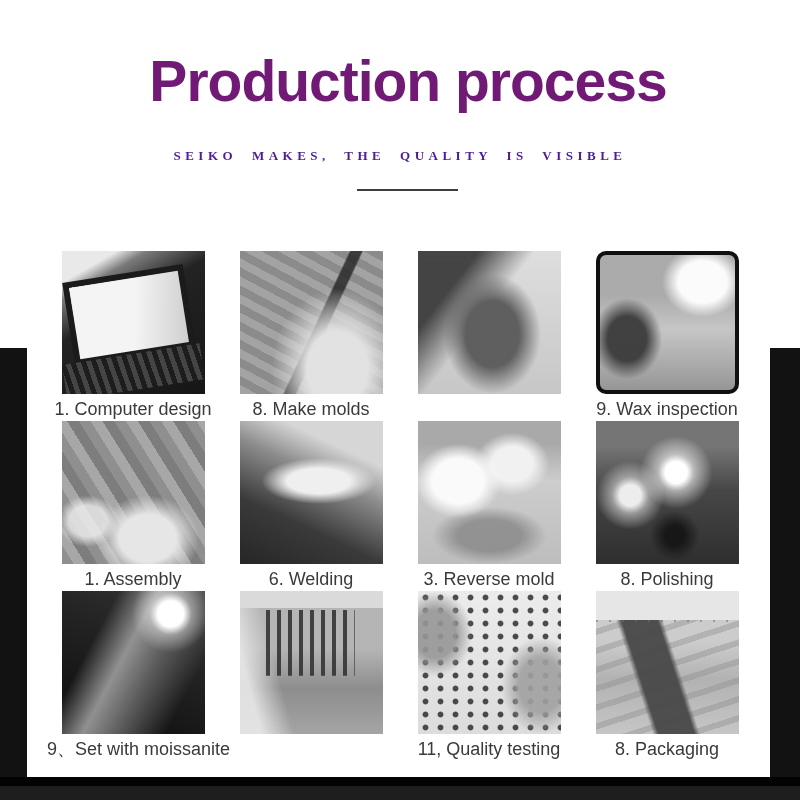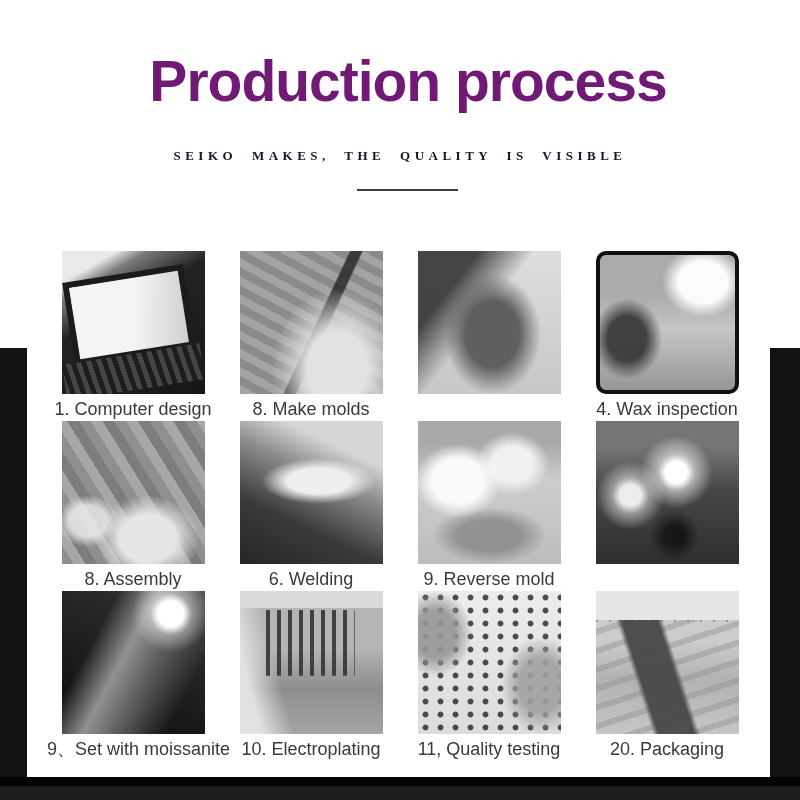--- a/index.html
+++ b/index.html
@@ -15,21 +15,21 @@
     background:linear-gradient(180deg,#030303 0 40%,#1e1e1e 40%);}
 
   .title{
     position:absolute;top:42px;left:0;width:100%;margin:8px;
     text-align:center;color:#701a75;
     font:700 57px/1.1 "Liberation Sans","DejaVu Sans",sans-serif;
     letter-spacing:-1px;
   }
   .subtitle{
     position:absolute;top:149px;left:0;width:100%;
-    text-align:center;color:#0f172a;
+    text-align:center;color:#4c1d95;
     font:700 13px/1 "Liberation Serif","DejaVu Serif",serif;
     letter-spacing:4.5px;word-spacing:7px;
   }
   .divider{position:absolute;top:189px;left:357px;width:101px;height:2px;background:#3d3d3d;}
 
   .grid{
     position:absolute;top:248px;left:44px;width:712px;
     display:grid;grid-template-columns:repeat(4,178px);
   }
   .cell{margin:3px;height:164px;text-align:center;}
@@ -137,56 +137,56 @@
       <div class="photo p2"></div>
       <figcaption class="caption">8. Make molds</figcaption>
     </figure>
 
     <figure class="cell">
       <div class="photo p3"></div>
     </figure>
 
     <figure class="cell">
       <div class="photo p4"></div>
-      <figcaption class="caption">4. Wax inspection</figcaption>
+      <figcaption class="caption">9. Wax inspection</figcaption>
     </figure>
 
     <figure class="cell">
       <div class="photo p5"></div>
-      <figcaption class="caption">8. Assembly</figcaption>
+      <figcaption class="caption">1. Assembly</figcaption>
     </figure>
 
     <figure class="cell">
       <div class="photo p6"></div>
       <figcaption class="caption">6. Welding</figcaption>
     </figure>
 
     <figure class="cell">
       <div class="photo p7"></div>
-      <figcaption class="caption">9. Reverse mold</figcaption>
+      <figcaption class="caption">3. Reverse mold</figcaption>
     </figure>
 
     <figure class="cell">
       <div class="photo p8"></div>
+      <figcaption class="caption">8. Polishing</figcaption>
     </figure>
 
     <figure class="cell">
       <div class="photo p9"></div>
       <figcaption class="caption">9、Set with moissanite</figcaption>
     </figure>
 
     <figure class="cell">
       <div class="photo p10"></div>
-      <figcaption class="caption">10. Electroplating</figcaption>
     </figure>
 
     <figure class="cell">
       <div class="photo p11"></div>
       <figcaption class="caption">11, Quality testing</figcaption>
     </figure>
 
     <figure class="cell">
       <div class="photo p12"></div>
-      <figcaption class="caption">20. Packaging</figcaption>
+      <figcaption class="caption">8. Packaging</figcaption>
     </figure>
 
   </div>
 </div>
 
 </body></html>

